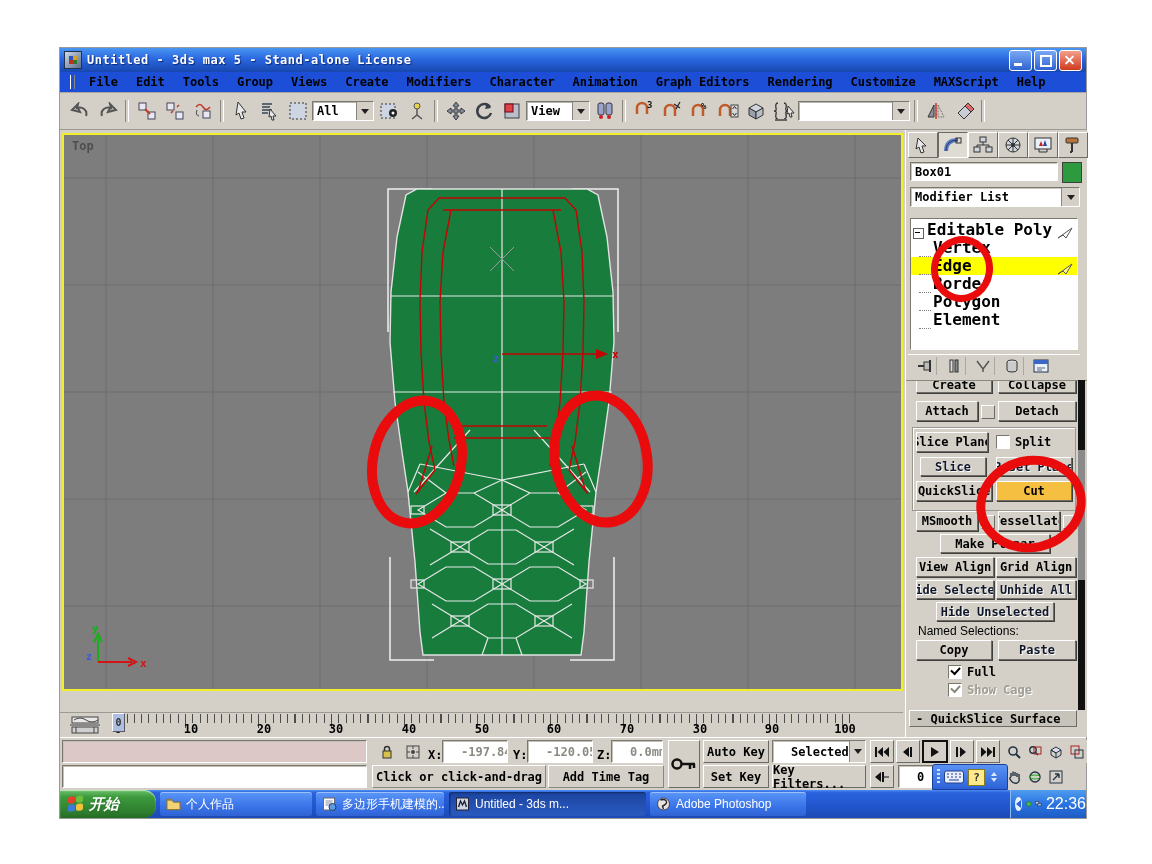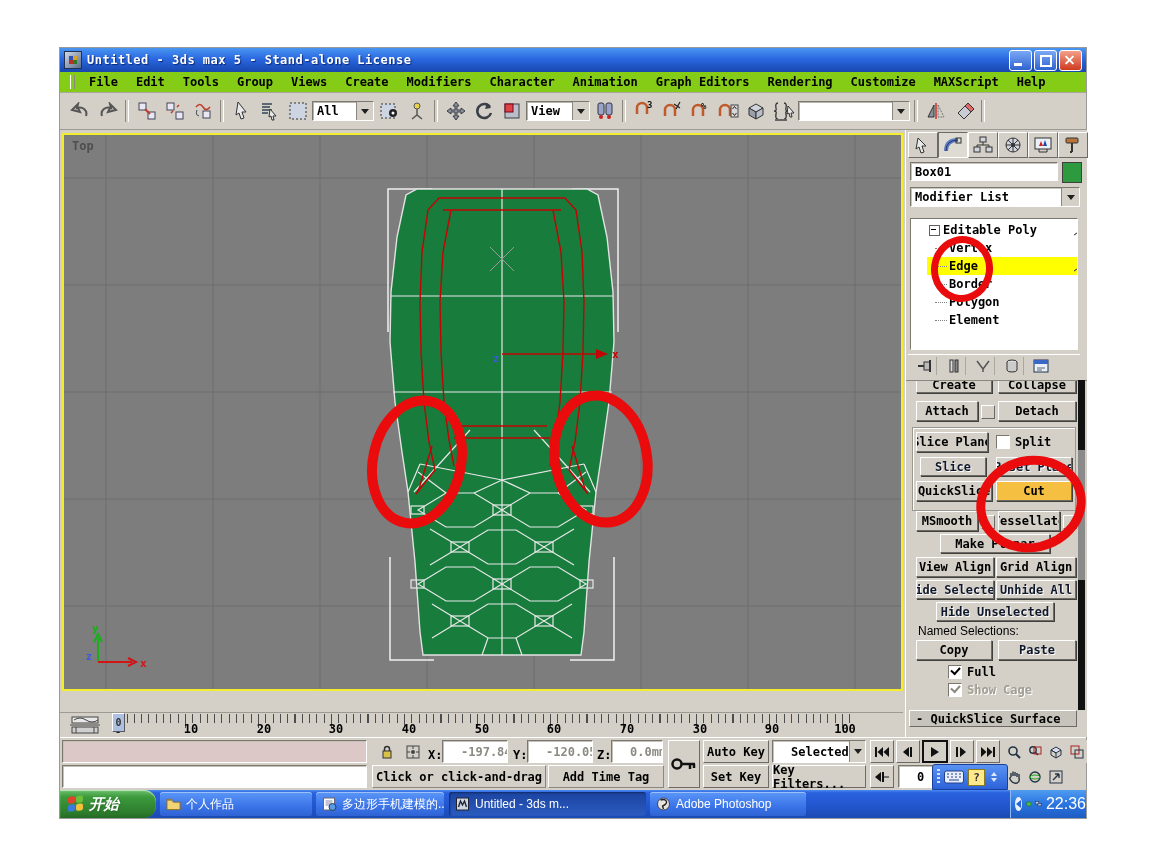--- a/index.html
+++ b/index.html
@@ -19,21 +19,21 @@
     conic-gradient(#d8a425 0 25%,#2a7a2a 0 50%,#ba3025 0 75%,#2a52ba 0)}
   .winbtns{margin-left:auto;display:flex;gap:2px}
   .wbtn{width:21px;height:19px;border-radius:3px;border:1px solid #fff;
     background:linear-gradient(to bottom,#7aa8f5,#2f63cf);position:relative}
   .wbtn.close{background:linear-gradient(to bottom,#f2a08a,#d03a1e)}
   .wbtn .bar{position:absolute;left:4px;bottom:4px;width:8px;height:3px;background:#fff}
   .wbtn .rest{position:absolute;left:5px;top:4px;width:8px;height:8px;border:2px solid #fff}
   .wbtn .x1,.wbtn .x2{position:absolute;left:4px;top:8px;width:11px;height:2px;background:#fff}
   .wbtn .x1{transform:rotate(45deg)}.wbtn .x2{transform:rotate(-45deg)}
   
-  .menubar{left:0;top:24px;width:1026px;height:21px;background:#84cc16;border-bottom:1px solid #aaa79e;
+  .menubar{left:0;top:24px;width:1026px;height:21px;background:#1d4ed8;border-bottom:1px solid #aaa79e;
     display:flex;align-items:center;padding-left:10px;box-sizing:border-box;gap:2px}
   .menu-item{padding:1px 8px;cursor:default}
   .grip{width:3px;height:14px;border-left:1px solid #fff;border-right:1px solid #8a877e;margin-right:4px}
   .toolbar{left:0;top:45px;width:1026px;height:37px;background:#d4d0c8;border-bottom:1px solid #9c9a92;
     display:flex;align-items:center;padding-left:6px;box-sizing:border-box;gap:1px}
   .tbtn{width:27px;height:27px;display:flex;align-items:center;justify-content:center;position:relative;color:#3a3a3a}
   .tsep{width:2px;height:22px;border-left:1px solid #8a877e;border-right:1px solid #fff;margin:0 3px}
   .combo{height:20px;background:#fff;border:1px solid;border-color:#7a776f #fff #fff #7a776f;
     box-shadow:inset 1px 1px 0 #b8b5ac;display:flex;align-items:center;padding-left:4px;box-sizing:border-box;font-size:12px}
   .combo .arrowbox{margin-left:auto;width:16px;height:100%;background:#d4d0c8;border-left:1px solid #8a877e;
@@ -47,21 +47,21 @@
   .panel{left:845px;top:82px;width:181px;height:607px;background:#d4d0c8;border-left:1px solid #fff}
   .tabs{position:absolute;left:2px;top:2px;height:25px;display:flex}
   .tab{width:28px;height:24px;border:1px solid;border-color:#fff #6d6a65 #6d6a65 #fff;background:#d4d0c8;
     display:flex;align-items:center;justify-content:center}
   .tab.active{border-color:#6d6a65 #fff #fff #6d6a65;background:#dedbd2}
   .field{background:#fff;border:1px solid;border-color:#7a776f #fff #fff #7a776f;box-shadow:inset 1px 1px 0 #c8c5bc;
     display:flex;align-items:center;padding-left:4px;box-sizing:border-box}
   .swatch{border:1px solid #404040}
   .stackbox{left:4px;top:88px;width:166px;height:130px;background:#fff;border:1px solid;
     border-color:#7a776f #fff #fff #7a776f;overflow:hidden}
-  .srow{position:absolute;left:16px;width:100%;height:18px;display:flex;align-items:center;font-size:12px;white-space:nowrap}
+  .srow{position:absolute;left:0;width:100%;height:18px;display:flex;align-items:flex-end;font-size:16px;white-space:nowrap}
   .srow .twig{width:12px;height:1px;border-bottom:1px dotted #808080;margin:0 2px 0 8px}
   .expbox{width:9px;height:9px;border:1px solid #606060;background:#fff;position:relative;margin:0 3px 0 2px}
   .expbox i{position:absolute;left:1px;top:3px;width:5px;height:1px;background:#000}
   .srow.sel{background:#ffff00}
   .planearrow{margin-left:auto;margin-right:4px}
   .stktools{position:absolute;left:2px;top:224px;width:172px;height:22px;display:flex;align-items:center;gap:6px;
     border-top:1px solid #fff;padding-left:6px;box-sizing:border-box}
   .stkt{width:22px;height:18px;display:flex;align-items:center;justify-content:center;border-right:1px solid #aaa79e}
   .rollout{position:absolute;left:0;top:250px;width:181px;height:330px;overflow:hidden;border-top:1px solid #8a877e}
   .btn{background:#d4d0c8;border:1px solid;border-color:#fff #6d6a65 #6d6a65 #fff;box-shadow:1px 1px 0 #40403d;

